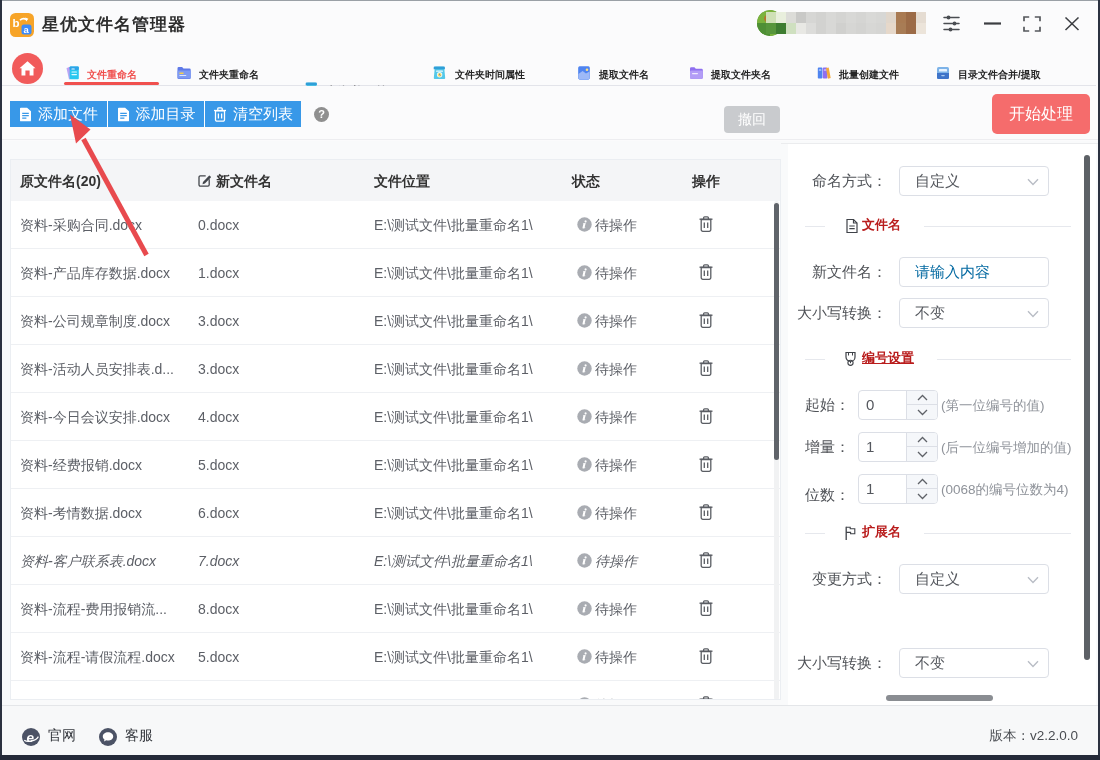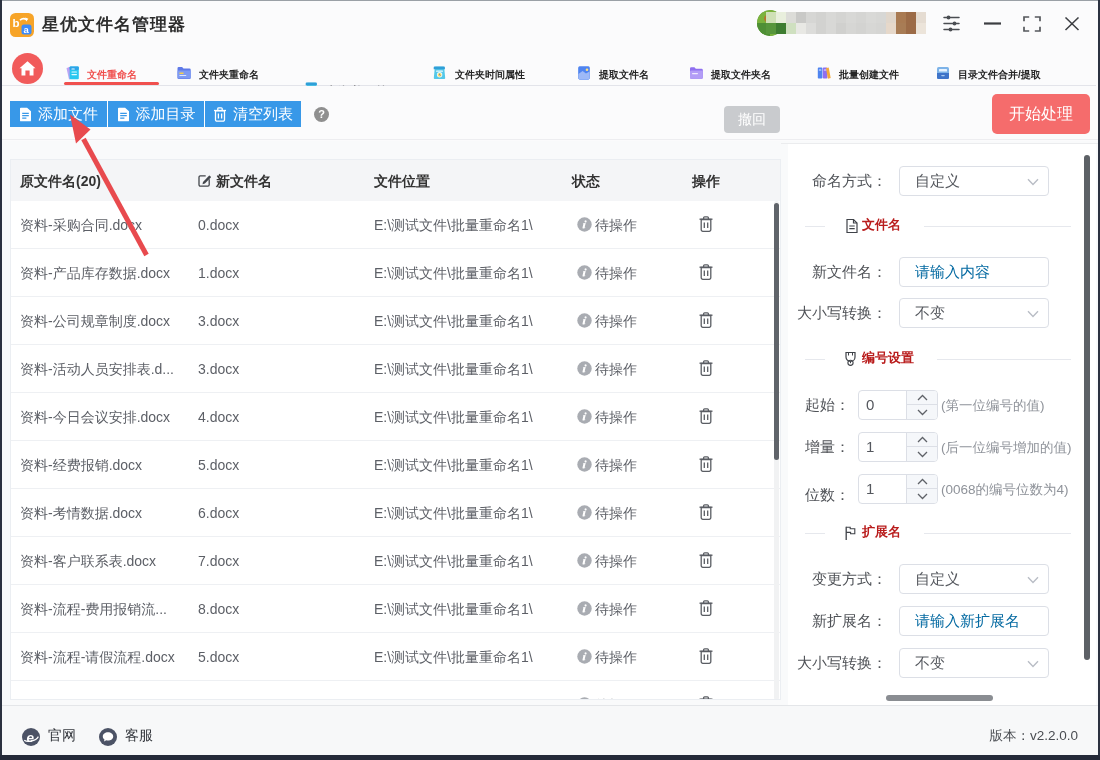--- a/index.html
+++ b/index.html
@@ -408,21 +408,21 @@
       <span style="left:584px;">待操作</span>
       <span style="left:687px;top:14px;"><svg width="16" height="18" viewBox="0 0 16 18">
           <g fill="none" stroke="#5a5d63" stroke-width="1.3">
             <path d="M1.5 4.2 h13"></path>
             <path d="M5.6 4 v-1.2 a1 1 0 0 1 1 -1 h2.8 a1 1 0 0 1 1 1 V4"></path>
             <path d="M3.2 4.5 h9.6 v10.2 a1.6 1.6 0 0 1 -1.6 1.6 H4.8 a1.6 1.6 0 0 1 -1.6 -1.6 z"></path>
             <path d="M6.3 7.5 v5.6 M9.7 7.5 v5.6"></path>
           </g>
         </svg></span>
     </div>
-    <div class="trow" style="top:377px;">
+    <div class="trow" style="top:377px;font-style:italic;">
       <span class="c1">资料-客户联系表.docx</span>
       <span class="c2">7.docx</span>
       <span class="c3">E:\测试文件\批量重命名1\</span>
       <span style="left:566px;top:16px;"><svg width="15" height="15" viewBox="0 0 15 15">
           <circle cx="7.5" cy="7.5" r="7.2" fill="#a9acb2"></circle>
           <path d="M8.6 3.3 a1.05 1.05 0 1 1 -.02 0 z M6.1 6.3 l2.6 -.4 l-1 4.3 c-.1 .5 .2 .6 .9 .2 l-.15 .7 c-1.9 .9 -3.2 .5 -2.9 -.7 l.8 -3.3 c.05 -.3 -.05 -.4 -.5 -.35 z" fill="#fff"></path>
         </svg></span>
       <span style="left:584px;">待操作</span>
       <span style="left:687px;top:14px;"><svg width="16" height="18" viewBox="0 0 16 18">
           <g fill="none" stroke="#5a5d63" stroke-width="1.3">
@@ -535,21 +535,21 @@
 
   <div class="pdivider" style="top:205px;">
     <div class="ln" style="left:17px; width:20px;"></div>
     <div class="ln" style="left:149px; width:134px;"></div>
     <span style="position:absolute; left:56px; top:2px;"><svg width="13" height="16" viewBox="0 0 13 16">
           <path d="M2 1.5 h9 v4.5 a4.5 4.5 0 0 1 -9 0 z" fill="none" stroke="#3f4248" stroke-width="1.2"></path>
           <path d="M4.5 1.5 v3 M8.5 1.5 v3" stroke="#3f4248" stroke-width="1"></path>
           <circle cx="6.5" cy="11.8" r="2.6" fill="none" stroke="#3f4248" stroke-width="1.1"></circle>
           <path d="M6.5 10.6 v1.6" stroke="#3f4248" stroke-width="1"></path>
         </svg></span>
-    <div class="tt" style="left:74px;">编号设置</div>
+    <div class="tt" style="left:74px;text-decoration:underline;">编号设置</div>
   </div>
 
   <div class="prow" style="top:246px;">
     <div class="plabel" style="right:246px;">起始：</div>
     <div class="spinbox">
         <div class="num">0</div>
         <div class="ctrl">
           <div class="half hb"><svg width="31" height="14" viewBox="0 0 31 14">
               <path d="M11 9 l4.5 -4.5 l4.5 4.5" fill="none" stroke="#5f6268" stroke-width="1.3"></path>
             </svg></div>
@@ -601,24 +601,20 @@
     <div class="tt" style="left:74px;">扩展名</div>
   </div>
 
   <div class="prow" style="top:420px;">
     <div class="plabel">变更方式：</div>
     <div class="pselect">自定义<span class="chev">
           <svg width="12" height="8" viewBox="0 0 12 8">
             <path d="M1 1.2 L6 6.4 L11 1.2" fill="none" stroke="#b9bdc5" stroke-width="1.4"></path>
           </svg>
         </span></div>
-  </div>
-  <div class="prow" style="top:462px;">
-    <div class="plabel">新扩展名：</div>
-    <div class="pselect pinput">请输入新扩展名</div>
   </div>
   <div class="prow" style="top:504px;">
     <div class="plabel">大小写转换：</div>
     <div class="pselect">不变<span class="chev">
           <svg width="12" height="8" viewBox="0 0 12 8">
             <path d="M1 1.2 L6 6.4 L11 1.2" fill="none" stroke="#b9bdc5" stroke-width="1.4"></path>
           </svg>
         </span></div>
   </div>
 

